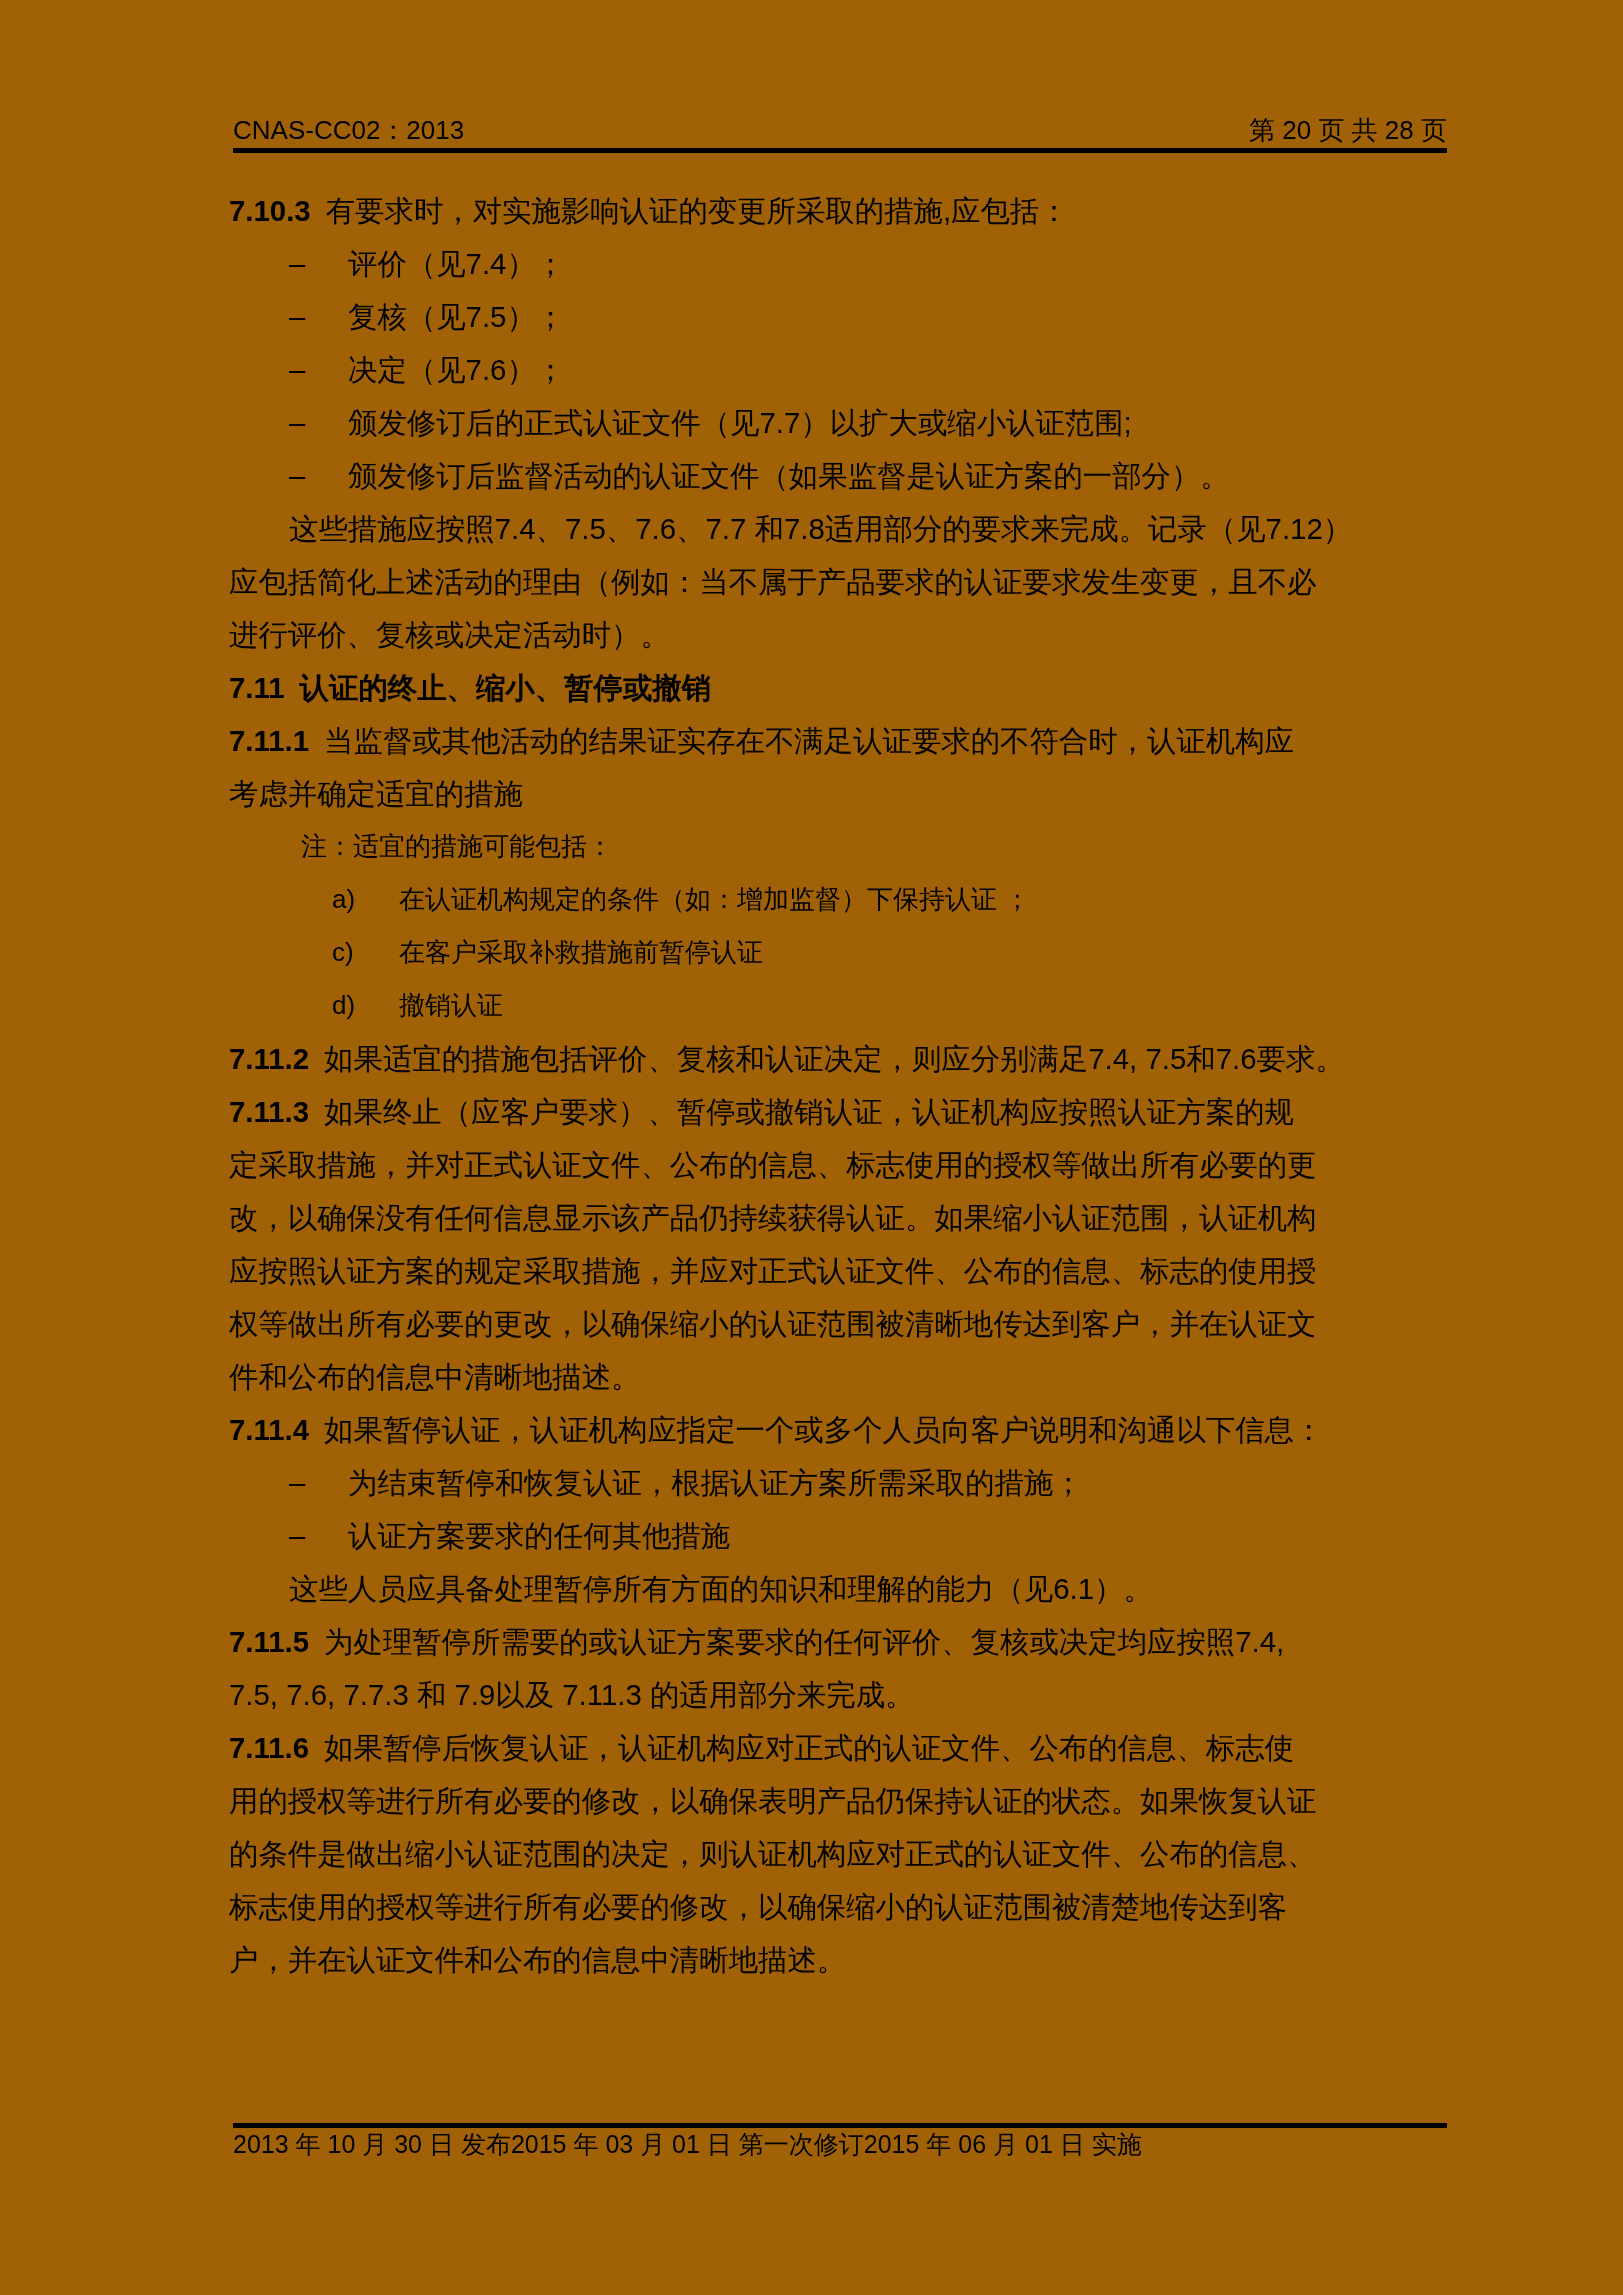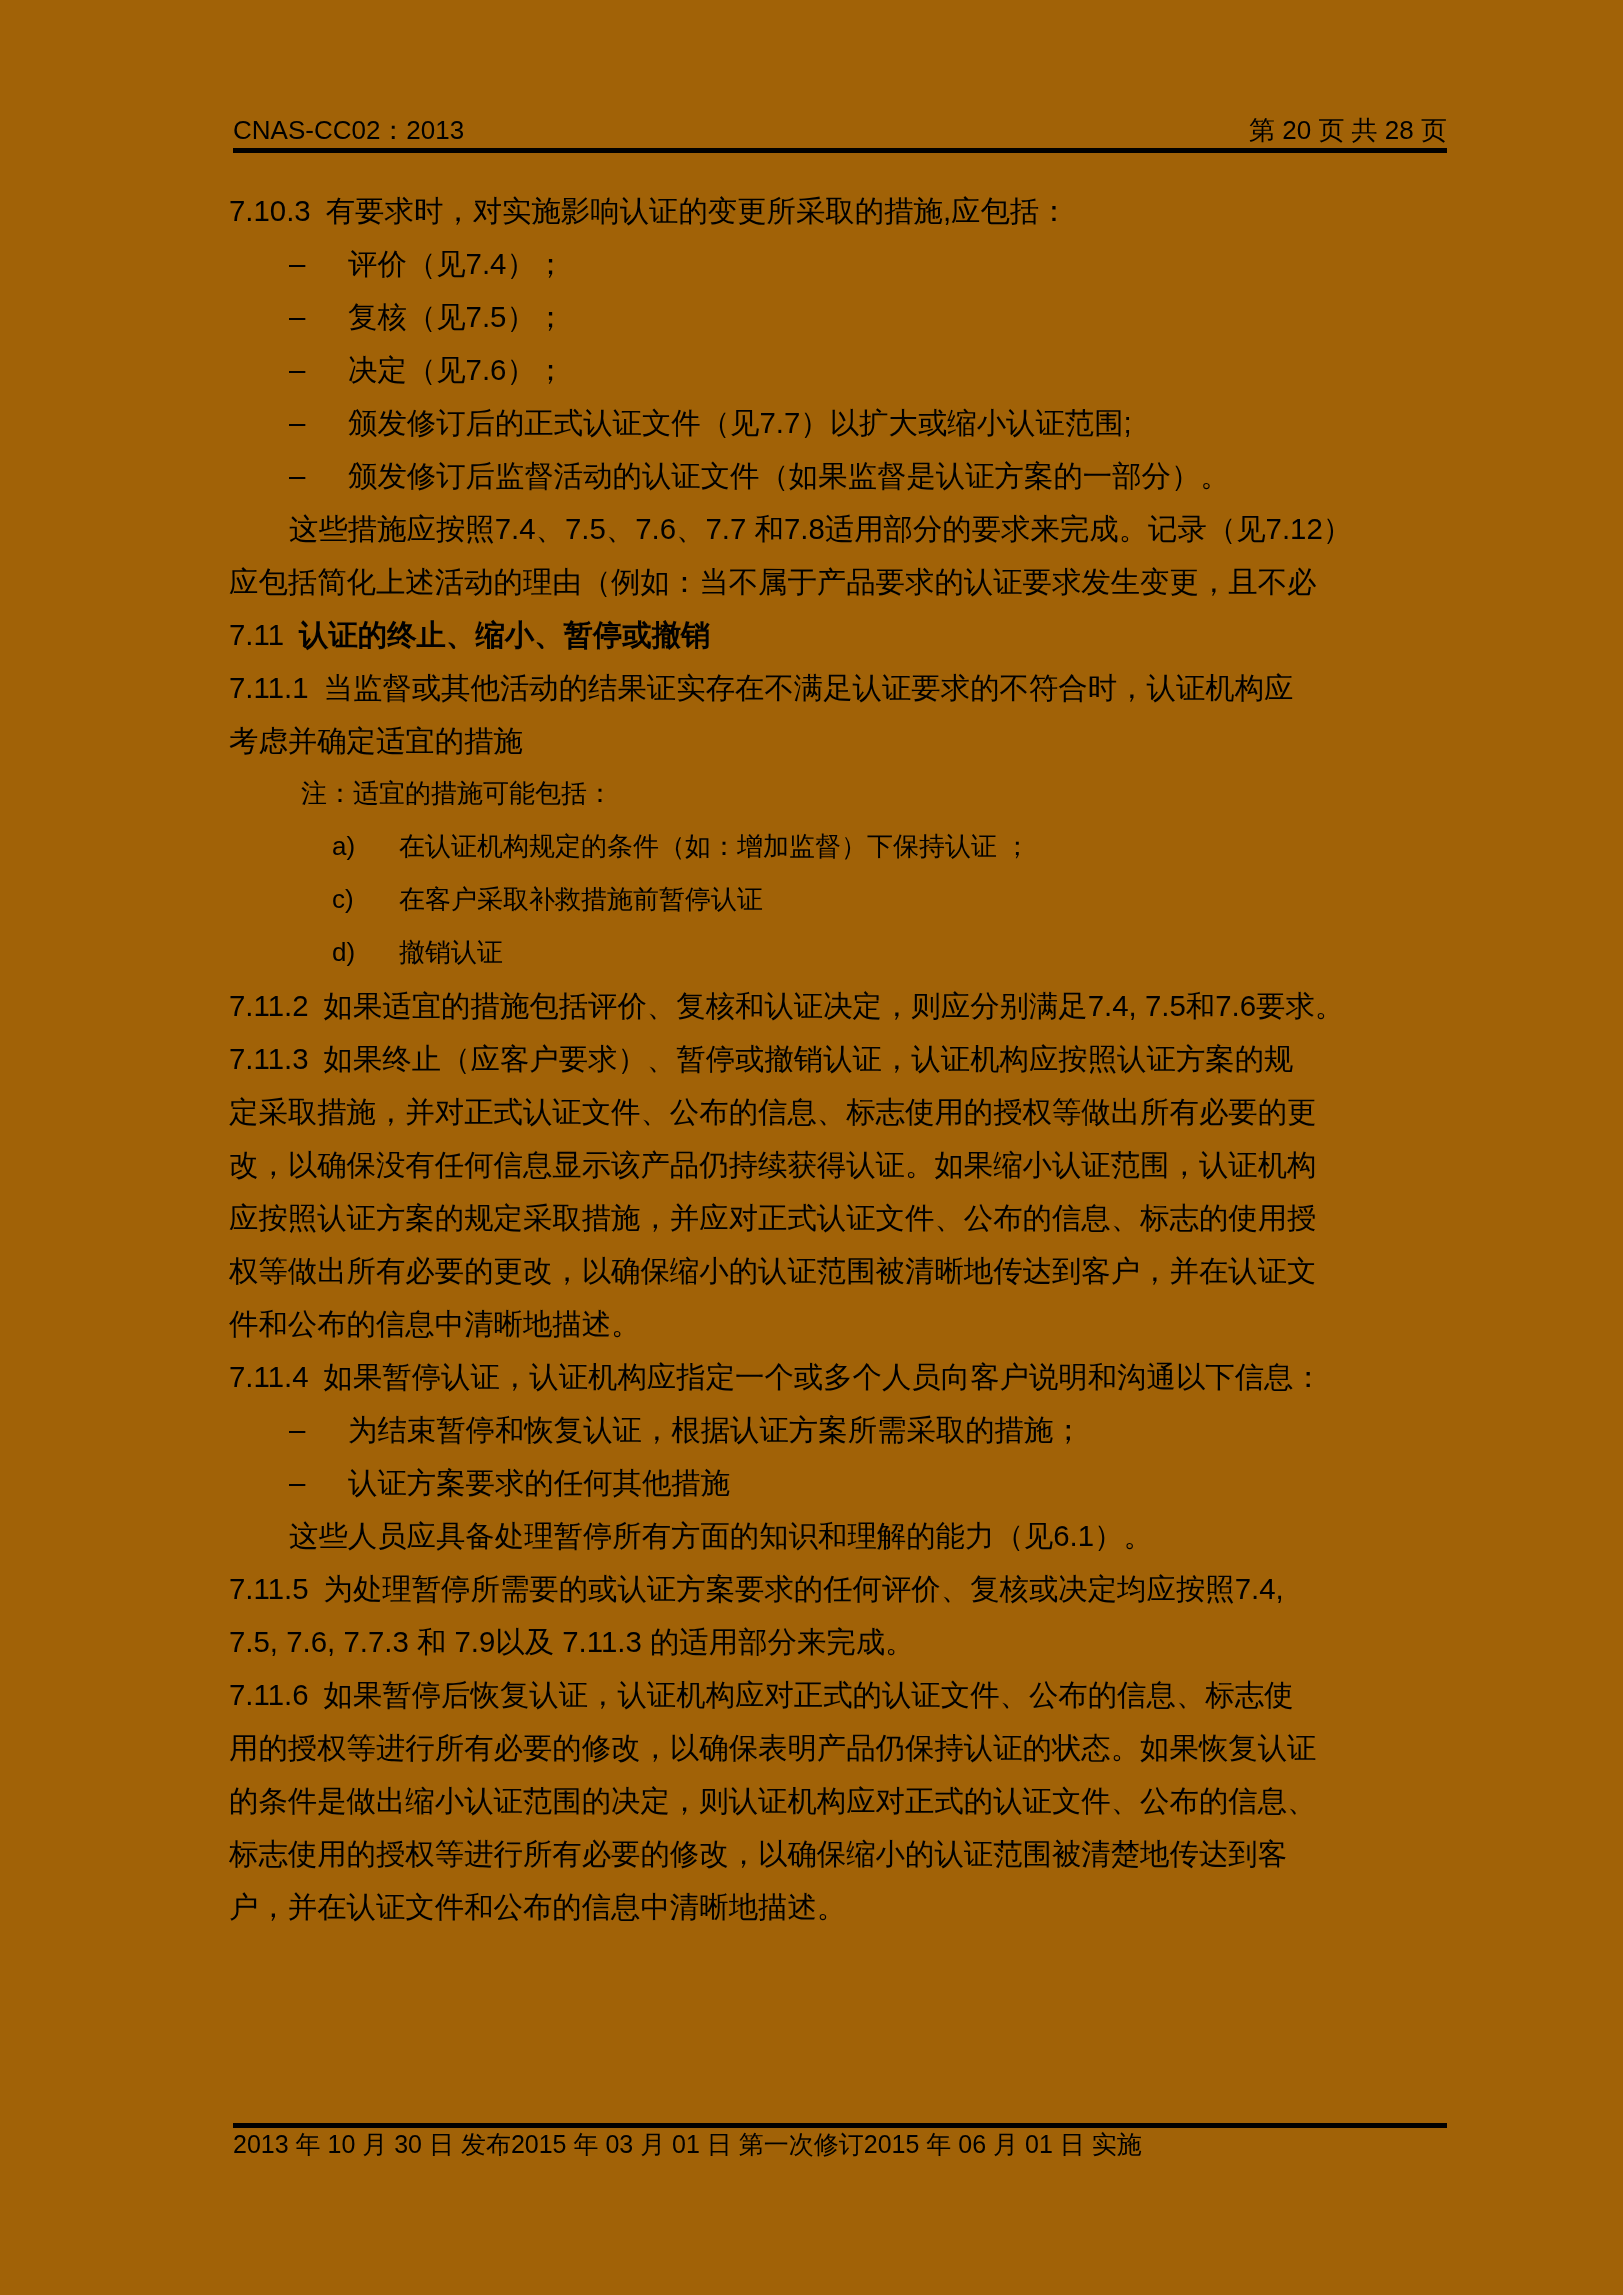--- a/index.html
+++ b/index.html
@@ -40,21 +40,21 @@
     top: 184px;
     width: 1230px;
   }
   .line {
     height: 53px;
     line-height: 53px;
     font-size: 29.4px;
     white-space: nowrap;
   }
   .l-heading { font-weight: 700; }
-  .num { font-weight: 400; margin-right: 15px; }
+  .num { font-weight: 700; margin-right: 15px; }
   .l-dash { padding-left: 60px; }
   .l-dash .marker { display: inline-block; width: 59px; }
   .l-para { padding-left: 60px; }
   .l-note { padding-left: 72px; font-size: 26px; }
   .l-abc  { padding-left: 103px; font-size: 26px; }
   .l-abc .marker { display: inline-block; width: 67px; }
   
   .footer-rule {
     position: absolute;
     left: 233px;
@@ -89,20 +89,21 @@
 
   <div class="doc-body" id="body-lines">
       <div class="line l-sec"><span class="num">7.10.3</span><span>有要求时，对实施影响认证的变更所采取的措施,应包括：</span></div>
       <div class="line l-dash"><span class="marker">–</span><span>评价（见7.4）；</span></div>
       <div class="line l-dash"><span class="marker">–</span><span>复核（见7.5）；</span></div>
       <div class="line l-dash"><span class="marker">–</span><span>决定（见7.6）；</span></div>
       <div class="line l-dash"><span class="marker">–</span><span>颁发修订后的正式认证文件（见7.7）以扩大或缩小认证范围;</span></div>
       <div class="line l-dash"><span class="marker">–</span><span>颁发修订后监督活动的认证文件（如果监督是认证方案的一部分）。</span></div>
       <div class="line l-para"><span>这些措施应按照7.4、7.5、7.6、7.7 和7.8适用部分的要求来完成。记录（见7.12）</span></div>
       <div class="line l-flush"><span>应包括简化上述活动的理由（例如：当不属于产品要求的认证要求发生变更，且不必</span></div>
+      <div class="line l-flush"><span>进行评价、复核或决定活动时）。</span></div>
       <div class="line l-heading"><span class="num">7.11</span><span>认证的终止、缩小、暂停或撤销</span></div>
       <div class="line l-sec"><span class="num">7.11.1</span><span>当监督或其他活动的结果证实存在不满足认证要求的不符合时，认证机构应</span></div>
       <div class="line l-flush"><span>考虑并确定适宜的措施</span></div>
       <div class="line l-note"><span>注：适宜的措施可能包括：</span></div>
       <div class="line l-abc"><span class="marker">a)</span><span>在认证机构规定的条件（如：增加监督）下保持认证 ；</span></div>
       <div class="line l-abc"><span class="marker">c)</span><span>在客户采取补救措施前暂停认证</span></div>
       <div class="line l-abc"><span class="marker">d)</span><span>撤销认证</span></div>
       <div class="line l-sec"><span class="num">7.11.2</span><span>如果适宜的措施包括评价、复核和认证决定，则应分别满足7.4, 7.5和7.6要求。</span></div>
       <div class="line l-sec"><span class="num">7.11.3</span><span>如果终止（应客户要求）、暂停或撤销认证，认证机构应按照认证方案的规</span></div>
       <div class="line l-flush"><span>定采取措施，并对正式认证文件、公布的信息、标志使用的授权等做出所有必要的更</span></div>

